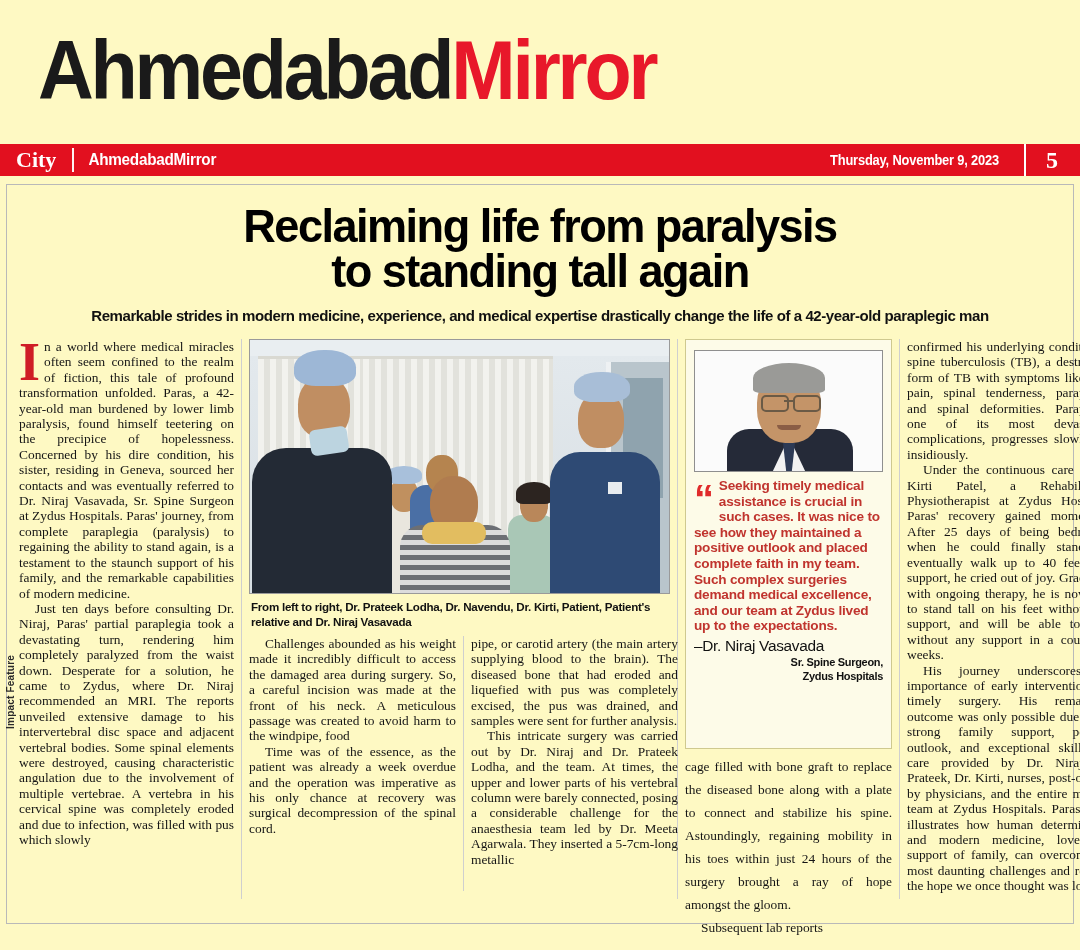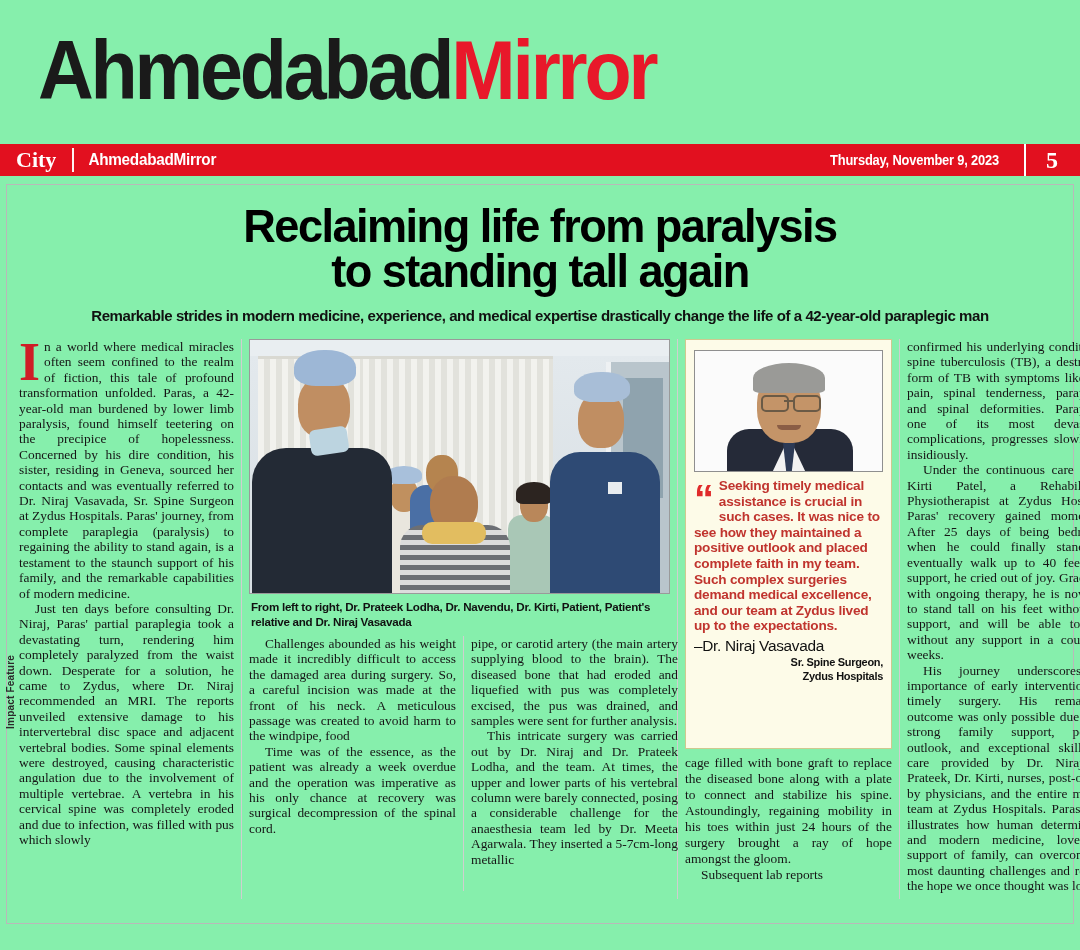--- a/index.html
+++ b/index.html
@@ -13,21 +13,21 @@
     height: 950px;
     overflow: hidden;
     font-family: "Liberation Serif", serif;
     color: #111111;
   }
 
   .page {
     position: relative;
     width: 1080px;
     height: 950px;
-    background: #86efac;
+    background: #fef9c3;
     box-sizing: border-box;
   }
 
   
   .masthead {
     height: 120px;
     padding: 28px 0 0 38px;
     box-sizing: border-box;
   }
   .masthead-logo {
@@ -332,21 +332,21 @@
     font-weight: bold;
     font-size: 11px;
     line-height: 14.5px;
     color: #111111;
     text-align: right;
     letter-spacing: -0.3px;
   }
   .quote-under {
     font-family: "Liberation Serif", serif;
     font-size: 13.4px;
-    line-height: 16px;
+    line-height: 23px;
     text-align: justify;
     color: #151515;
     margin-top: 6px;
   }
   .quote-under p { margin:0; text-indent:16px; }
   .quote-under p.first { text-indent:0; }
 </style>
 </head>
 <body>
 

